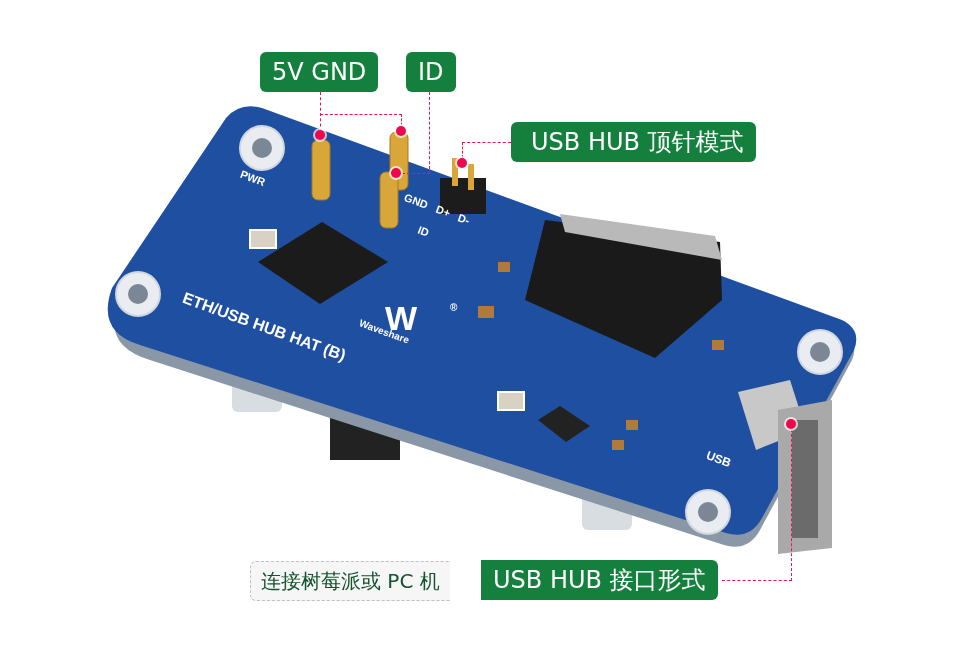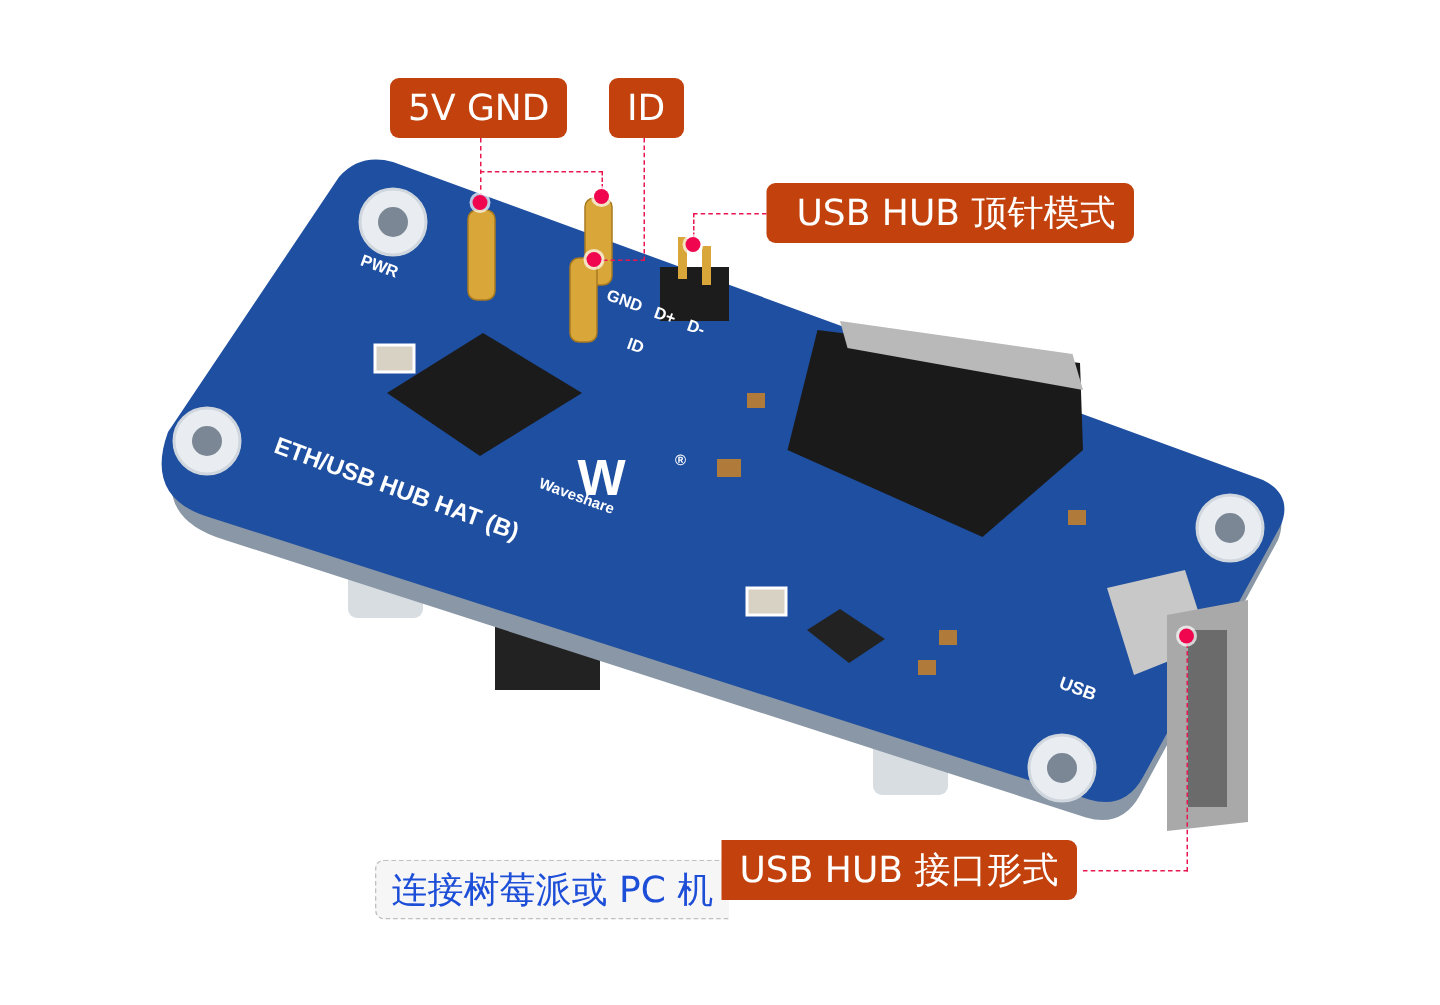--- a/index.html
+++ b/index.html
@@ -1,27 +1,26 @@
 <!DOCTYPE html>
 <html><head>
 <meta charset="utf-8">
 <style>
   html, body { margin:0; padding:0; background:#ffffff; }
   body { width:960px; height:670px; position:relative; overflow:hidden; font-family:"Liberation Sans","DejaVu Sans",sans-serif; }
   .stage { position:absolute; left:0; top:0; width:960px; height:670px; }
   .tag {
-    position:absolute; background:#c2410c; color:#fff; border-radius:6px;
+    position:absolute; background:#15803d; color:#fff; border-radius:6px;
     font-size:24px; line-height:40px; height:40px; padding:0 12px; white-space:nowrap;
     font-family:"DejaVu Sans","Liberation Sans",sans-serif;
   }
   .tag-gray {
-    position:absolute; background:#f6f6f6; color:#1d4ed8; border:1px dashed #c0c0c0; border-right:none;
-    border-radius:6px 0 0 6px; font-size:24px; line-height:38px; height:38px; padding:0 10px; white-space:nowrap;
+    position:absolute; background:#f6f6f6; color:#14532d; border:1px dashed #c0c0c0; border-right:none;
+    border-radius:6px 0 0 6px; font-size:20px; line-height:38px; height:38px; padding:0 10px; white-space:nowrap;
     font-family:"DejaVu Sans","Liberation Sans",sans-serif;
-    margin-top:12px;
   }
   .dash { position:absolute; border-color:#e8174f; border-style:dashed; border-width:0; }
   .dot { position:absolute; width:10px; height:10px; border-radius:50%; background:#f0064f; box-shadow:0 0 0 2px rgba(255,255,255,0.7); }
   .silk { position:absolute; color:#fff; font-weight:bold; font-family:"Liberation Sans",sans-serif; white-space:nowrap; }
 </style>
 </head>
 <body>
 
 <div class="stage">
 

